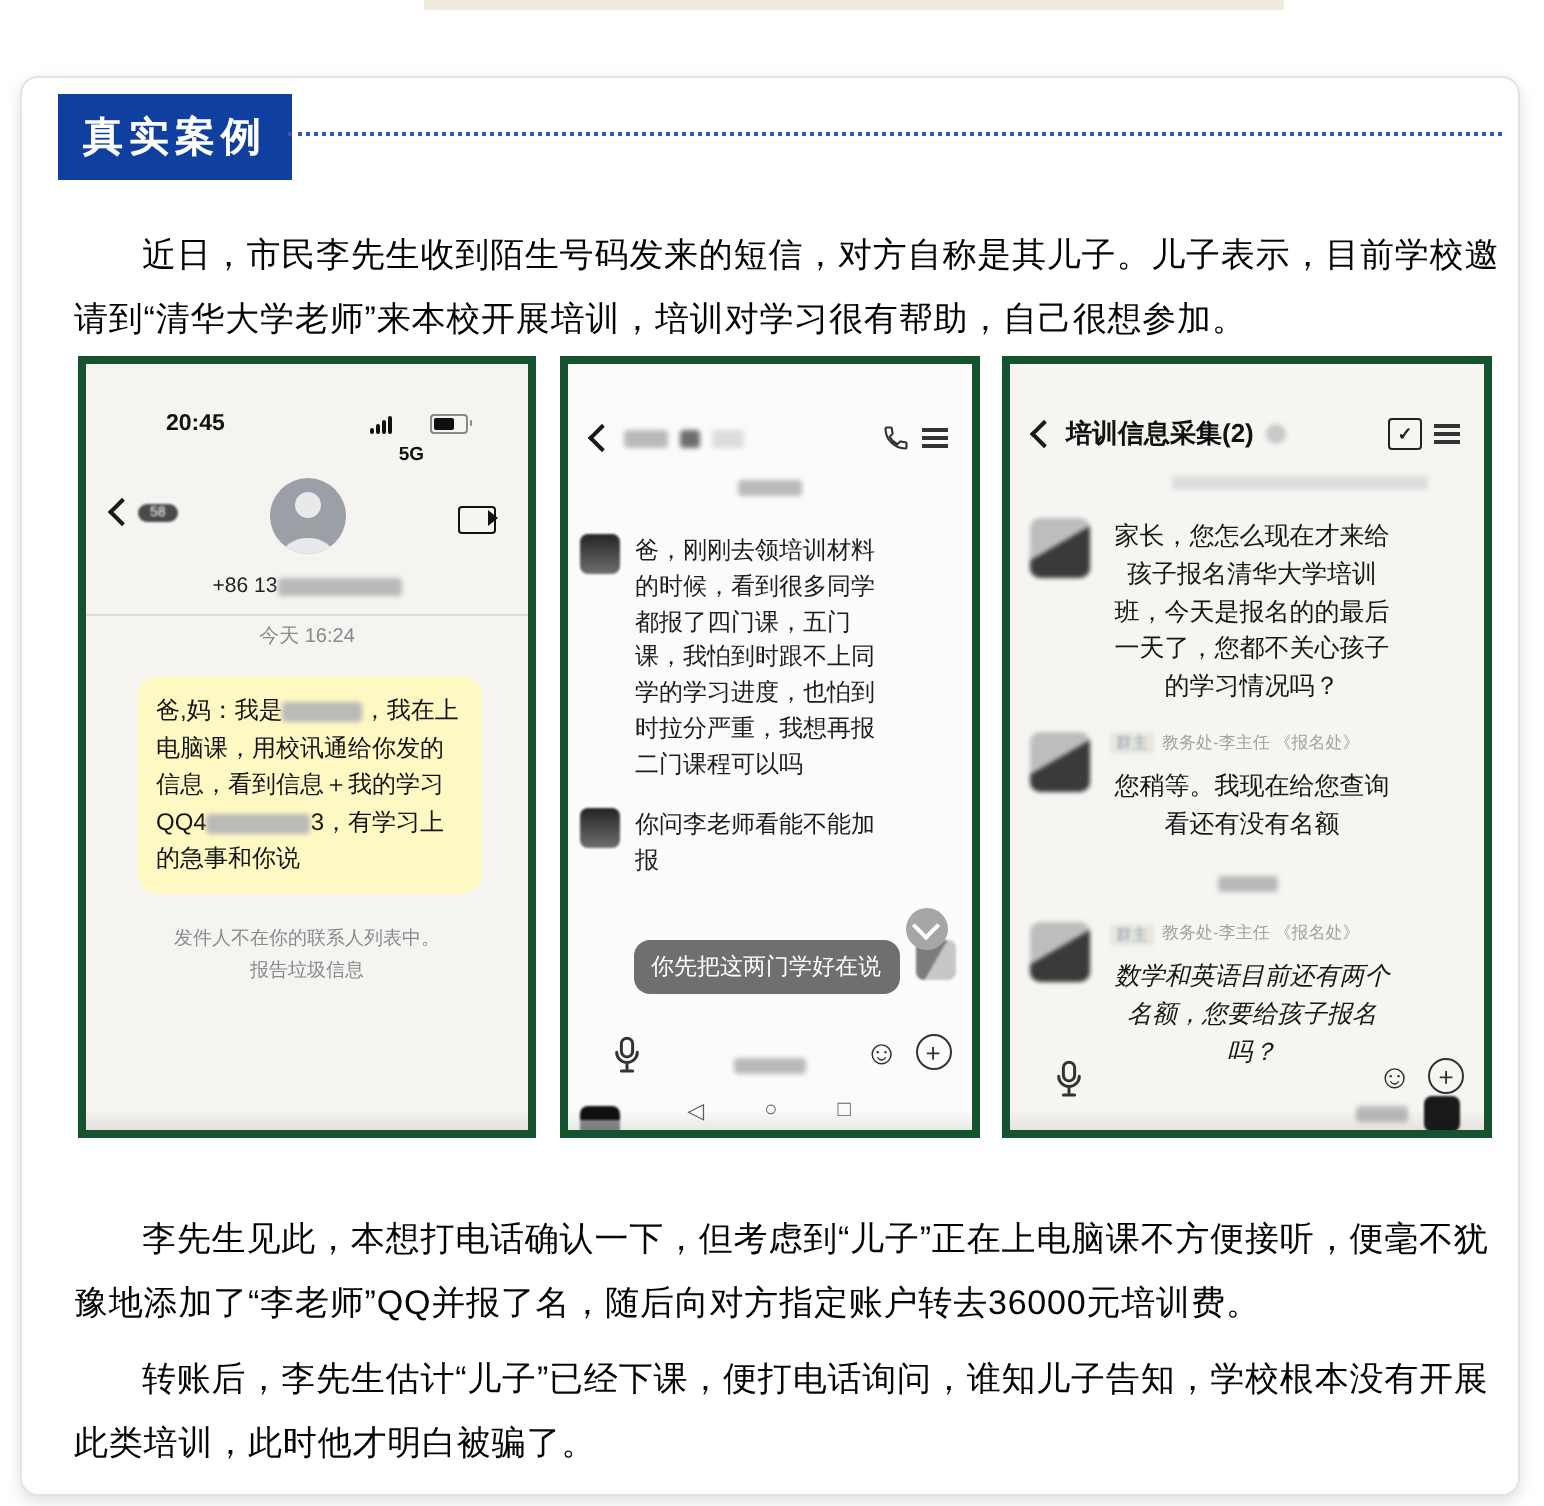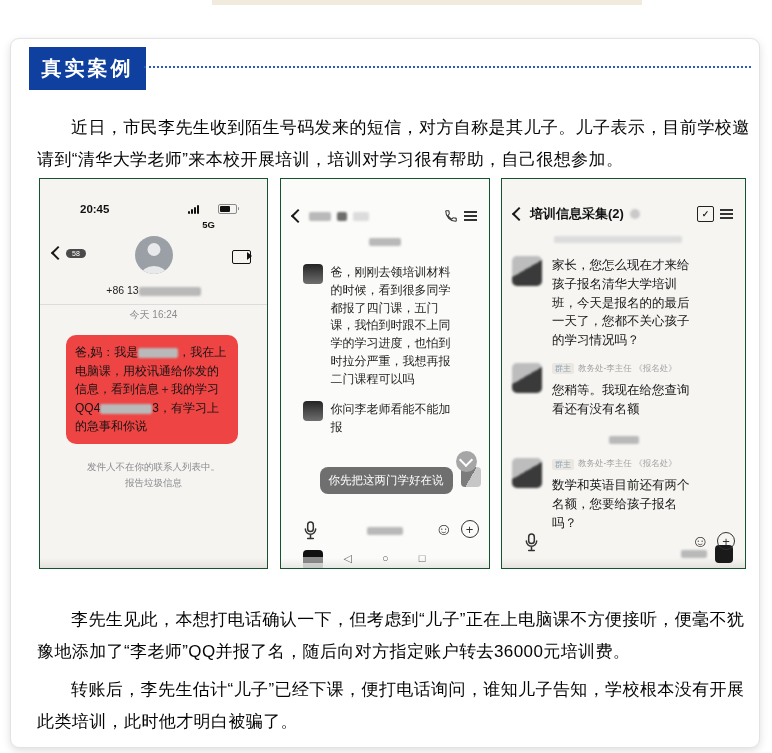--- a/index.html
+++ b/index.html
@@ -8,24 +8,24 @@
   .top-strip{position:absolute;left:212px;top:0;width:430px;height:5px;background:#f0ebdd;}
   .card{position:absolute;left:10px;top:38px;width:750px;height:710px;background:#fff;
         border:1px solid #e3e3e3;border-radius:9px;box-shadow:0 3px 8px rgba(0,0,0,.13);box-sizing:border-box;}
   .badge{position:absolute;left:18px;top:8px;width:117px;height:43px;background:#10409f;color:#fff;
          display:flex;align-items:center;justify-content:center;font-size:20px;font-weight:bold;letter-spacing:3px;}
   .dotline{position:absolute;left:133px;right:8px;top:27px;border-bottom:2px dotted #2e59b5;}
   .para{position:absolute;left:26px;width:716px;font-size:17px;line-height:32px;color:#050505;
         text-indent:2em;letter-spacing:.4px;}
   .p1{top:56px;} .p2{top:548px;} .p3{top:618px;}
   .photos{position:absolute;left:28px;top:139px;width:707px;height:391px;display:flex;justify-content:space-between;}
-  .shot{border:1px solid #14532d;box-sizing:border-box;position:relative;overflow:hidden;height:391px;}
+  .shot{border:4px solid #14532d;box-sizing:border-box;position:relative;overflow:hidden;height:391px;}
   .shot1{width:229px;background:#f6f4f1;}
   .shot2{width:210px;background:#fbfbfa;}
-  .shot3{width:245px;background:#f6f5f2;}
+  .shot3{width:245px;background:#f6f5f2;text-align:center;}
   .shot::after{content:"";position:absolute;left:0;right:0;bottom:0;height:10px;
                background:linear-gradient(to bottom,rgba(0,0,0,0),rgba(0,0,0,.08));pointer-events:none;}
   .blur{display:inline-block;background:#b9b9b9;border-radius:2px;filter:blur(1.3px);vertical-align:middle;}
   .blur.dark{background:#6d6d6d;}
   .blur.light{background:#dcdcdc;}
   
   .chev{display:inline-block;width:8px;height:8px;border-left:2px solid #1a1a1a;border-bottom:2px solid #1a1a1a;
         transform:rotate(45deg);}
   .chev.down{border-color:#fff;transform:rotate(-45deg);margin-top:-3px;}
   
@@ -46,40 +46,40 @@
   .avatar1::before{content:"";position:absolute;left:50%;transform:translateX(-50%);top:7px;width:13px;height:13px;
            border-radius:50%;background:#e7e9eb;}
   .avatar1::after{content:"";position:absolute;left:50%;transform:translateX(-50%);bottom:-10px;width:26px;height:18px;
            border-radius:50%;background:#e7e9eb;}
   .vid{position:absolute;right:16px;top:14px;width:17px;height:12px;border:1.6px solid #111;border-radius:2px;}
   .vid::after{content:"";position:absolute;right:-6px;top:1px;border:4px solid transparent;border-left:5px solid #111;}
   .p1-number{text-align:center;font-size:10.5px;color:#222;margin-top:2px;}
   .p1-div{border-top:1px solid #dcdcdc;margin-top:8px;}
   .p1-meta{text-align:center;font-size:10px;color:#8a8a8e;margin-top:3px;}
   .p1-meta.first{margin-top:16px;}
-  .p1-bubble{margin:13px 0 0 26px;width:154px;background:#ef4444;border-radius:10px;padding:8px 9px;
+  .p1-bubble{margin:13px 0 0 26px;width:154px;background:#fef9c3;border-radius:10px;padding:8px 9px;
              font-size:12px;line-height:1.55;color:#141414;}
   .p1-footer{margin-top:15px;text-align:center;font-size:9.5px;color:#8a8a8e;line-height:1.7;}
   
   .hdr{display:flex;align-items:center;padding:0 12px;gap:6px;}
   .spacer{flex:1;}
   .menu-ic{display:inline-flex;flex-direction:column;gap:2.5px;}
   .menu-ic i{display:block;width:13px;height:1.8px;background:#333;}
   .mic{position:absolute;left:12px;bottom:0;}
   .smiley{font-size:17px;color:#333;line-height:1;}
   .plus-c{display:inline-flex;width:16px;height:16px;border:1.5px solid #333;border-radius:50%;
           align-items:center;justify-content:center;font-size:13px;color:#333;line-height:1;}
   .inputbar{position:absolute;left:10px;right:10px;display:flex;align-items:center;height:22px;}
   .inputbar .right{margin-left:auto;display:flex;align-items:center;gap:8px;}
   .chev-circle{width:21px;height:21px;border-radius:50%;background:#a6a6a6;display:flex;align-items:center;
                justify-content:center;}
   
   .p2-hdr{margin-top:30px;}
   .sub-blur{text-align:center;margin-top:9px;}
-  .msgrow{display:flex;gap:8px;padding:0 22px;align-items:flex-start;}
+  .msgrow{display:flex;gap:8px;padding:0 6px;align-items:flex-start;}
   .sq-av{width:20px;height:20px;border-radius:4px;background:linear-gradient(#242424,#6f6f6f);filter:blur(.6px);flex:none;}
   .sq-av.multi{background:linear-gradient(#101010 0 34%,#8a8a8a 34% 67%,#d8d8d8 67%);}
   .p2-text{width:128px;font-size:12px;line-height:1.48;color:#1d1d1d;}
   .sentrow{display:flex;justify-content:flex-end;align-items:flex-start;gap:8px;padding:16px 8px;}
   .sent-bubble{background:#6f6f6f;color:#fff;font-size:11.5px;border-radius:8px;padding:6px 9px;}
   .sq-av.sent{background:linear-gradient(120deg,#7c7c7c 0 50%,#c7c7c7 50%);}
   .p2-chevcircle{position:absolute;right:12px;top:272px;}
   .p2-partial{margin-top:8px;padding-left:38px;font-size:11.5px;color:#5c5c5c;filter:blur(1.2px);
               height:11px;overflow:hidden;}
   .p2-input{bottom:28px;}
@@ -238,21 +238,21 @@
           </span>
         </div>
         <div class="sub-blur" style="margin-top:12px;"><span class="blur" style="width:30px;height:8px;"></span></div>
         <div class="p3-msg" style="margin-top:10px;">
           <span class="p3-av"></span>
           <span>
             <span class="nameline">
               <span class="rolebadge">群主</span>
               <span>教务处-李主任 《报名处》</span>
             </span>
-            <span class="p3-text" style="display:block;margin-top:6px;">数学和英语目前还有两个名额，您要给孩子报名吗？</span>
+            <span class="p3-text" style="display:block;margin-top:6px;font-style:italic;">数学和英语目前还有两个名额，您要给孩子报名吗？</span>
           </span>
         </div>
         <div class="p3-sent">
           <span class="row1">
             <span class="blur" style="width:26px;height:8px;"></span>
             <span class="sq-av dark3"></span>
           </span>
           <span class="row2">
             <span class="p3-bubble">报名</span>
 

